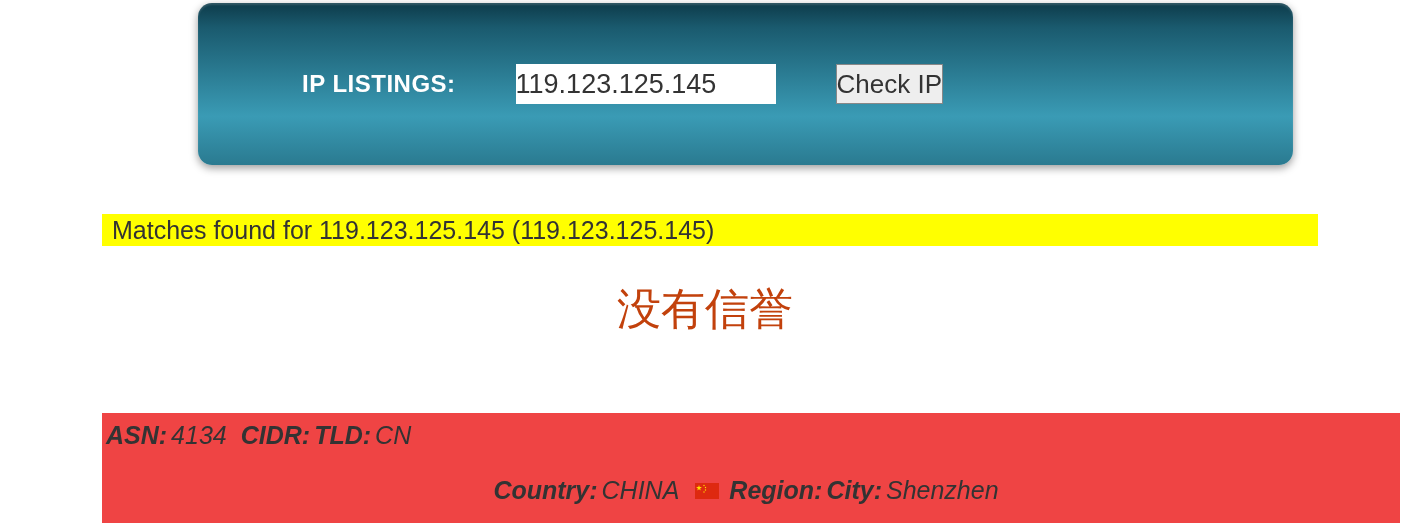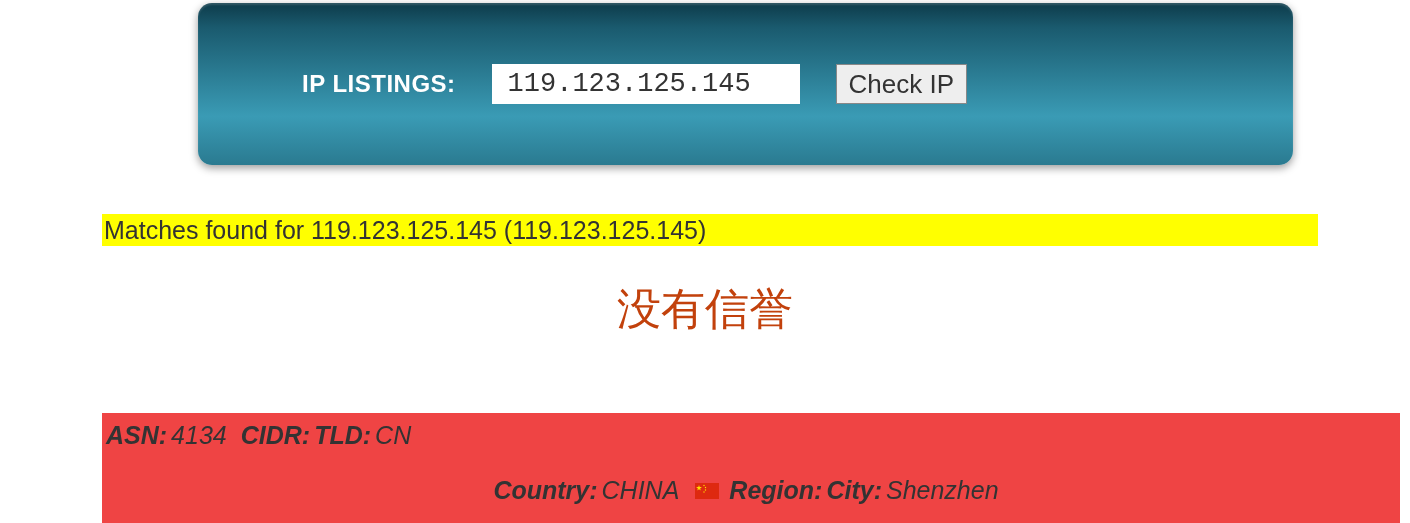--- a/index.html
+++ b/index.html
@@ -19,58 +19,58 @@
       left: 198px;
       top: 3px;
       width: 1095px;
       height: 162px;
       background: linear-gradient(to bottom, #0d3b4a 0%, #1a5a6e 15%, #3a9bb5 70%, #2a7a90 100%);
       border-radius: 14px;
       box-shadow: 0 3px 8px rgba(0,0,0,0.4), inset 0 2px 2px rgba(255,255,255,0.15);
       display: flex;
       align-items: center;
       padding-left: 104px;
-      gap: 36px;
+      gap: 60px;
     }
     .ip-listings-label {
       color: #ffffff;
       font-weight: bold;
       font-size: 24px;
       letter-spacing: 0.5px;
     }
     .ip-input {
       background: #ffffff;
       border: none;
-      padding: 6px 16px;
+      padding: 6px 0;
       font-size: 27px;
       color: #333333;
-      width: 308px;
+      width: 260px;
       height: 40px;
-      font-family: Liberation Mono, monospace;
+      font-family: Liberation Sans, sans-serif;
     }
     .check-ip-button {
       background: #eeeeee;
       border: 1px solid #888888;
-      padding: 3px 12px;
+      padding: 3px 0;
       font-size: 26px;
       color: #333333;
       cursor: pointer;
       font-family: inherit;
       height: 40px;
     }
     .matches-bar {
       position: absolute;
       left: 102px;
       top: 214px;
       width: 1216px;
       height: 32px;
       background: #ffff00;
       font-size: 25px;
       color: #333333;
-      padding: 0 2px;
+      padding: 0 10px;
       display: flex;
       align-items: center;
     }
     .no-reputation {
       position: absolute;
       left: 0;
       top: 280px;
       width: 1410px;
       text-align: center;
       color: #c2410c;

